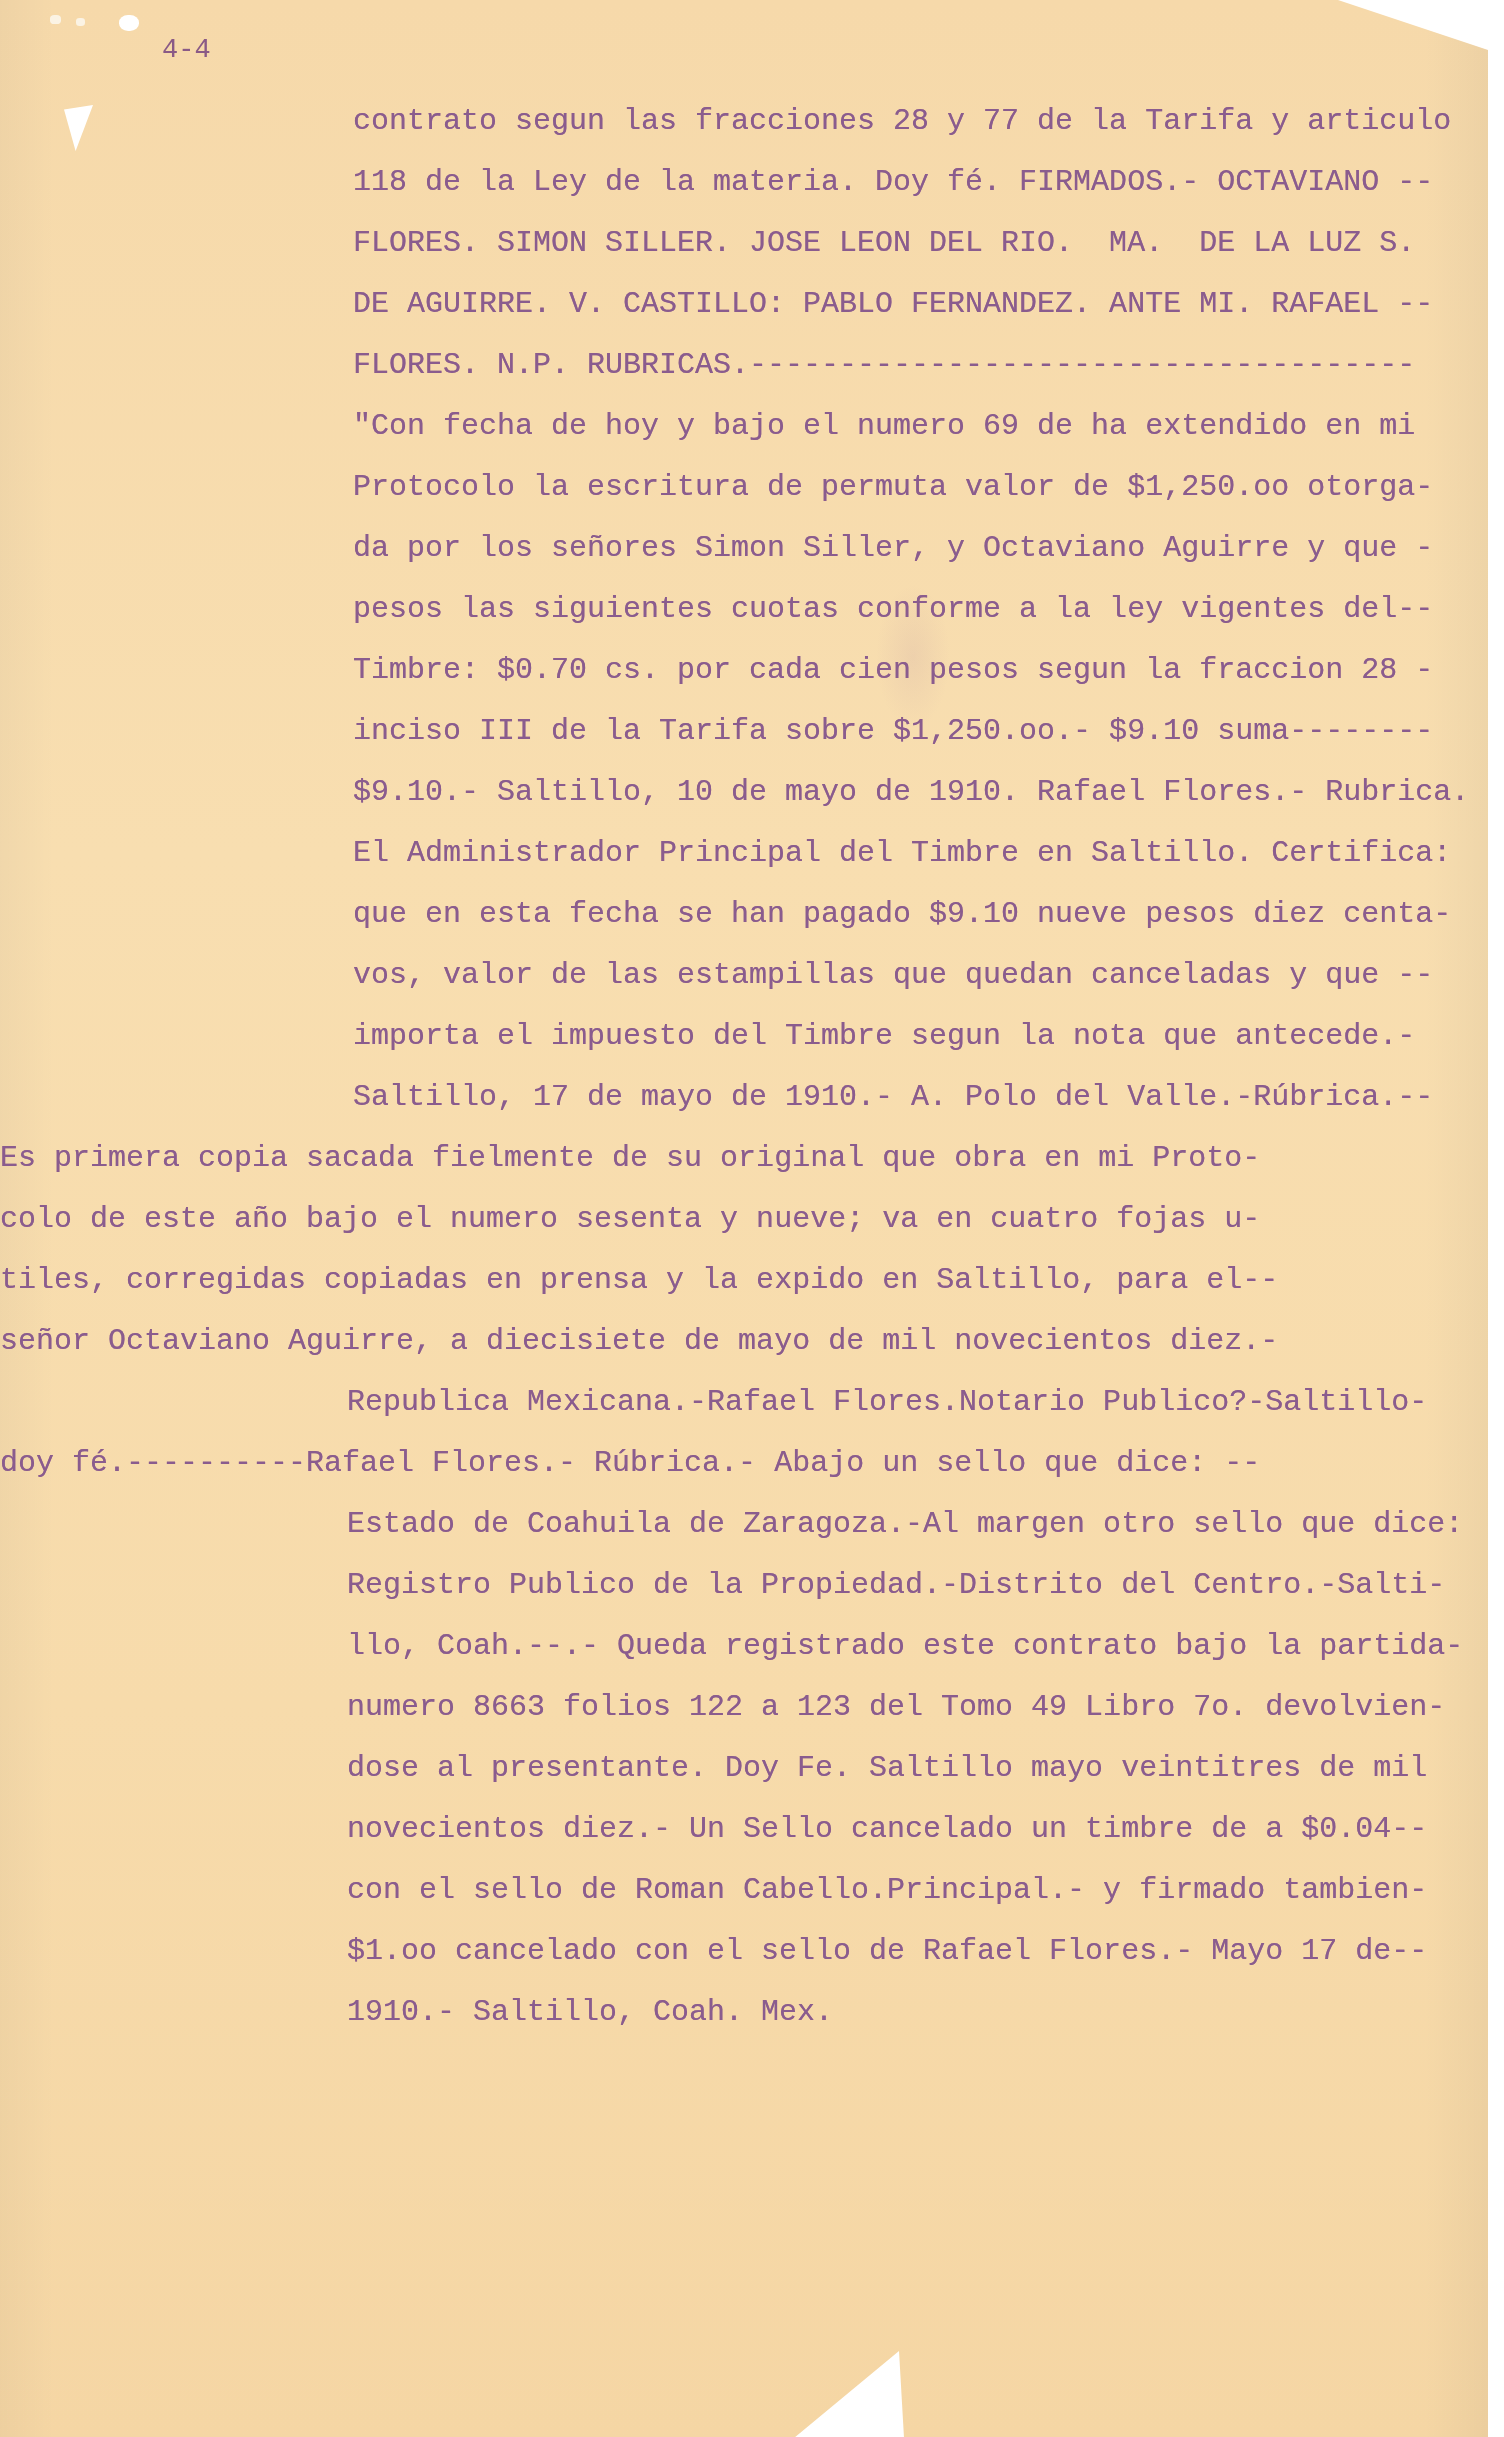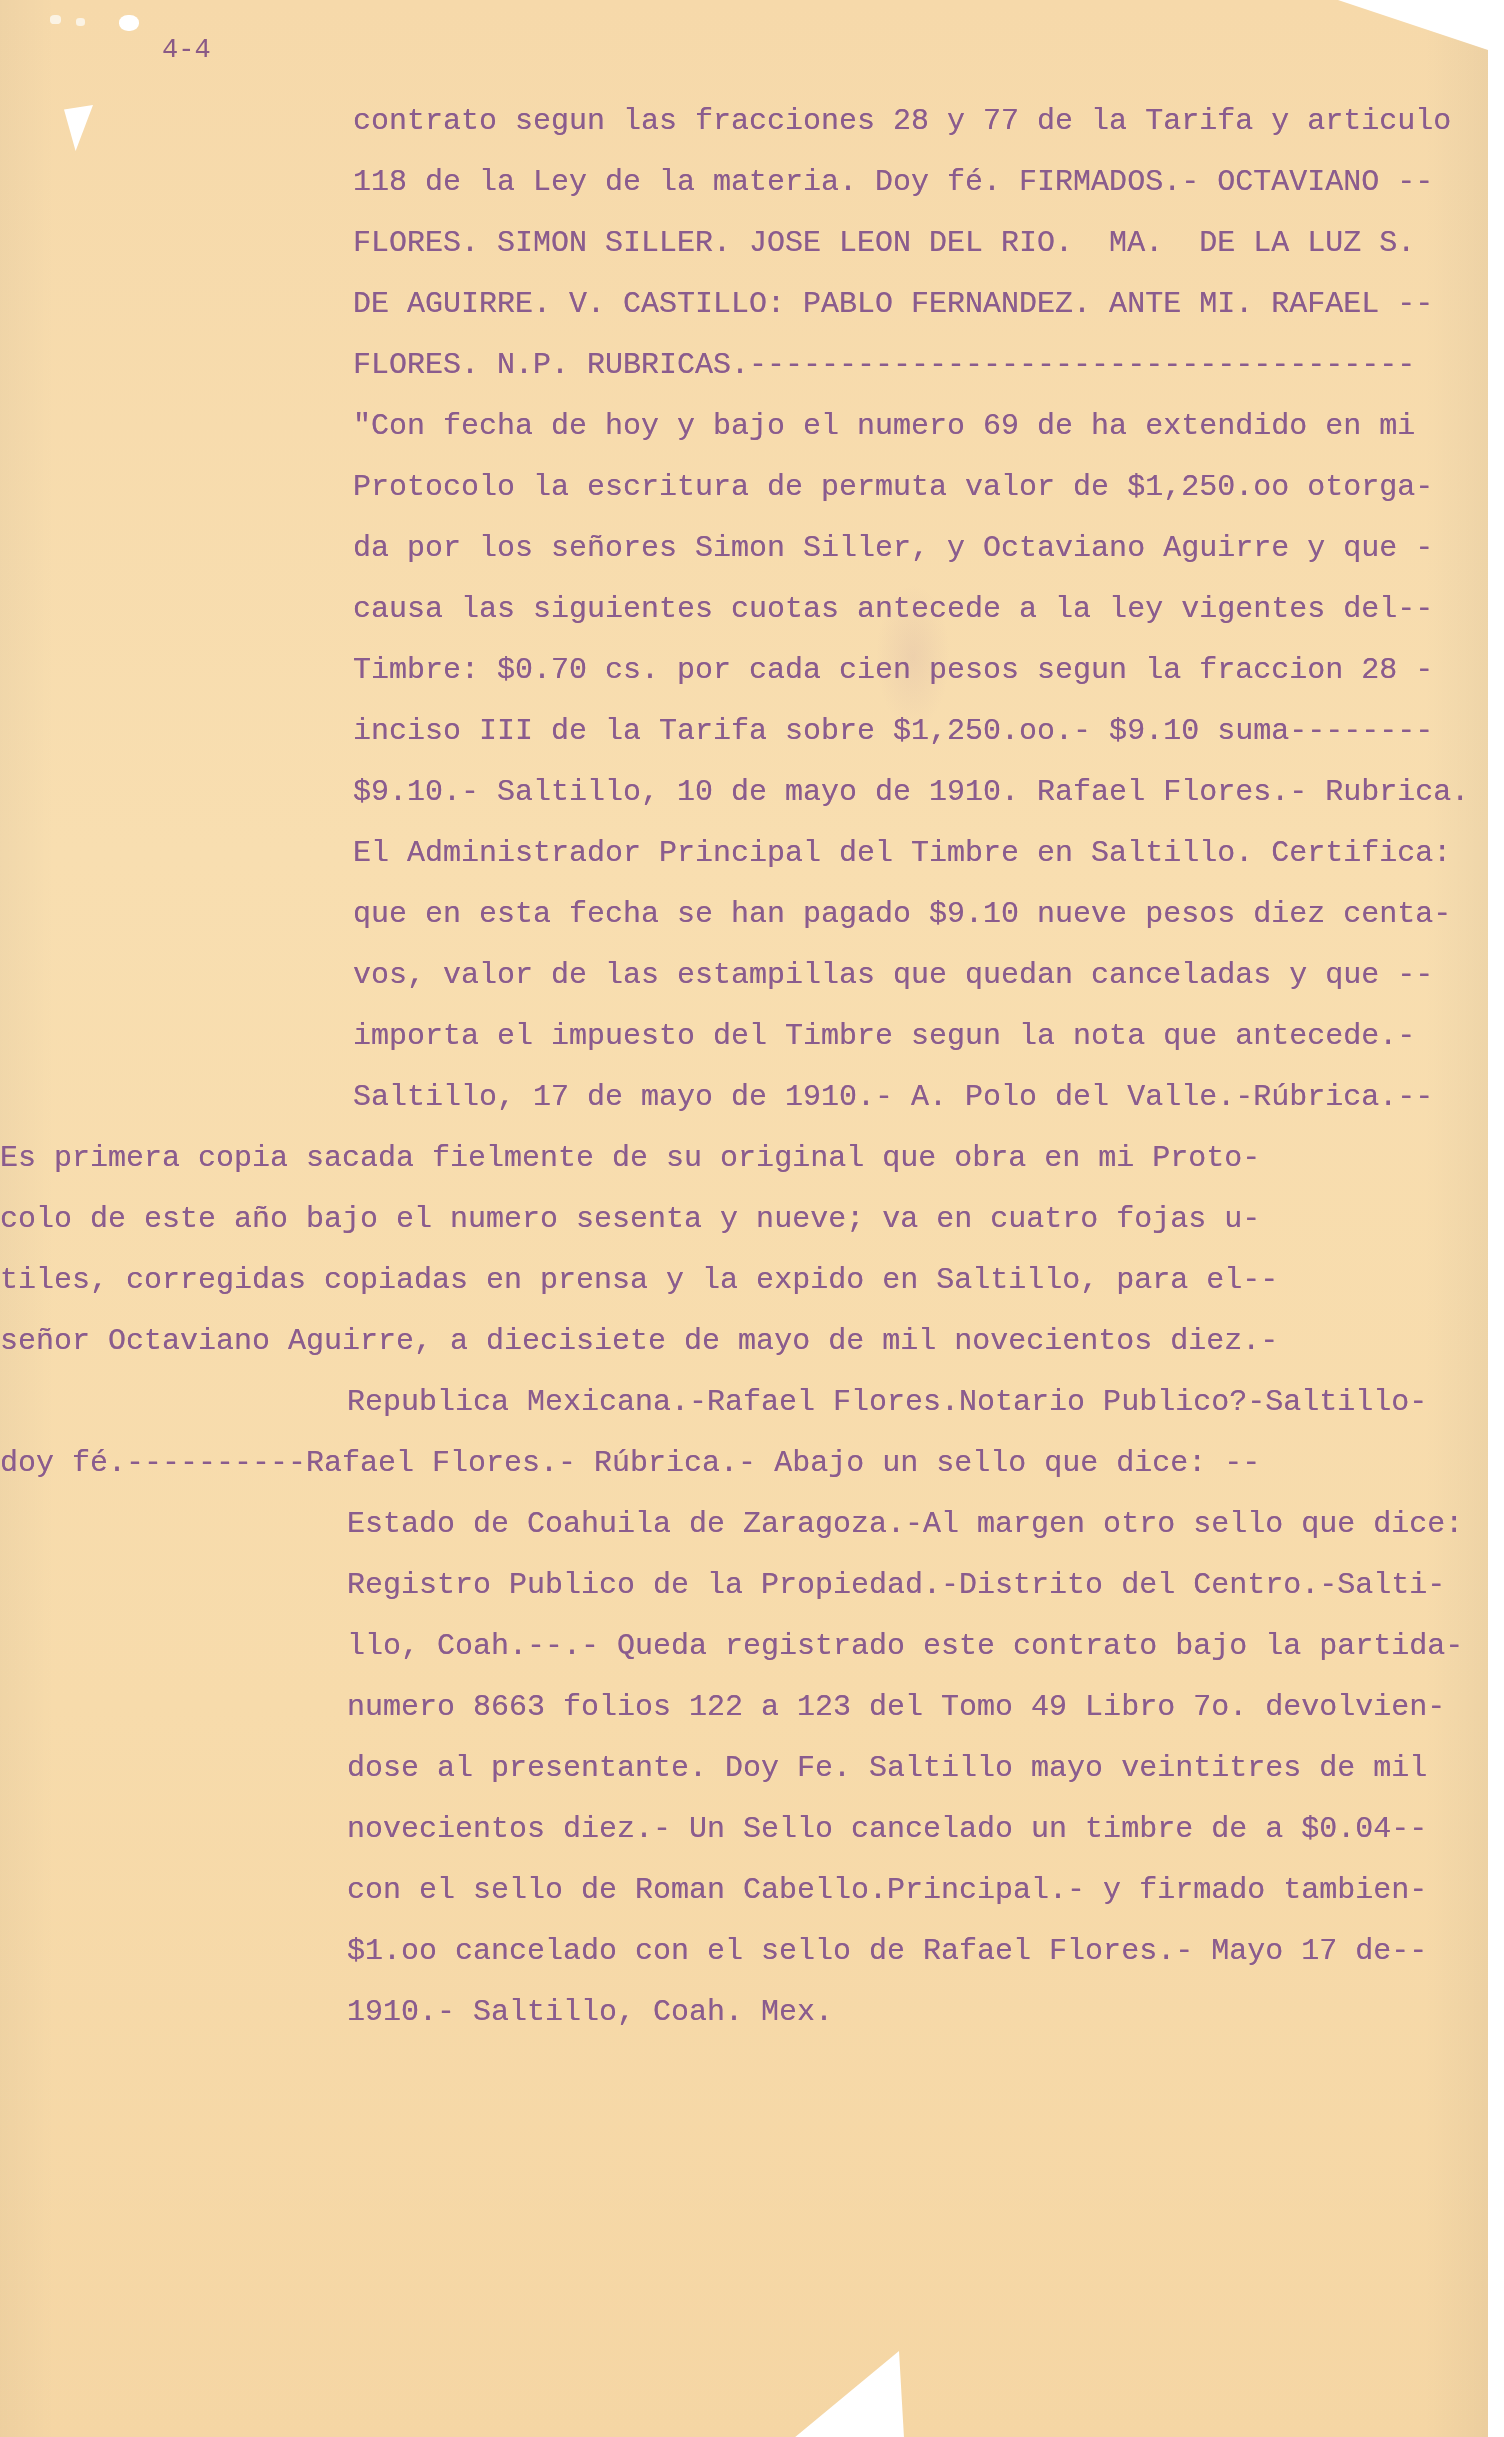--- a/index.html
+++ b/index.html
@@ -50,21 +50,21 @@
 
   <div class="text">
     <div class="line ind-a">contrato segun las fracciones 28 y 77 de la Tarifa y articulo</div>
     <div class="line ind-a">118 de la Ley de la materia. Doy fé. FIRMADOS.- OCTAVIANO --</div>
     <div class="line ind-a">FLORES. SIMON SILLER. JOSE LEON DEL RIO.  MA.  DE LA LUZ S.</div>
     <div class="line ind-a">DE AGUIRRE. V. CASTILLO: PABLO FERNANDEZ. ANTE MI. RAFAEL --</div>
     <div class="line ind-a">FLORES. N.P. RUBRICAS.-------------------------------------</div>
     <div class="line ind-a">"Con fecha de hoy y bajo el numero 69 de ha extendido en mi</div>
     <div class="line ind-a">Protocolo la escritura de permuta valor de $1,250.oo otorga-</div>
     <div class="line ind-a">da por los señores Simon Siller, y Octaviano Aguirre y que -</div>
-    <div class="line ind-a">causa las siguientes cuotas antecede a la ley vigentes del--</div>
+    <div class="line ind-a">pesos las siguientes cuotas conforme a la ley vigentes del--</div>
     <div class="line ind-a">Timbre: $0.70 cs. por cada cien pesos segun la fraccion 28 -</div>
     <div class="line ind-a">inciso III de la Tarifa sobre $1,250.oo.- $9.10 suma--------</div>
     <div class="line ind-a">$9.10.- Saltillo, 10 de mayo de 1910. Rafael Flores.- Rubrica.</div>
     <div class="line ind-a">El Administrador Principal del Timbre en Saltillo. Certifica:</div>
     <div class="line ind-a">que en esta fecha se han pagado $9.10 nueve pesos diez centa-</div>
     <div class="line ind-a">vos, valor de las estampillas que quedan canceladas y que --</div>
     <div class="line ind-a">importa el impuesto del Timbre segun la nota que antecede.-</div>
     <div class="line ind-a">Saltillo, 17 de mayo de 1910.- A. Polo del Valle.-Rúbrica.--</div>
     <div class="line ind-b">Es primera copia sacada fielmente de su original que obra en mi Proto-</div>
     <div class="line ind-b">colo de este año bajo el numero sesenta y nueve; va en cuatro fojas u-</div>

